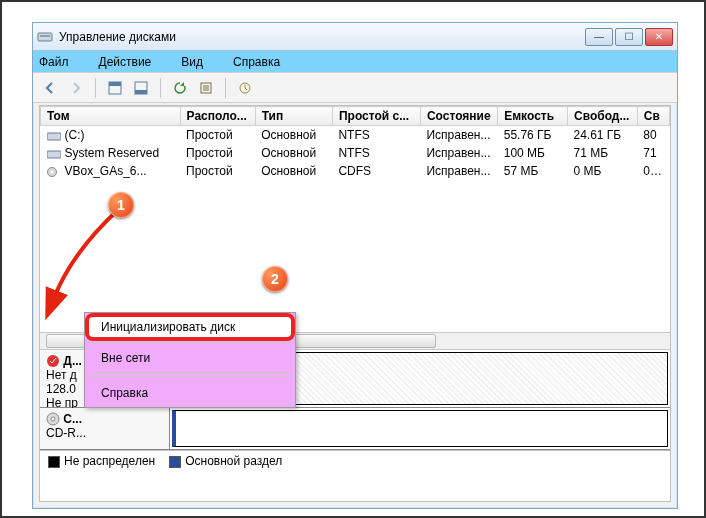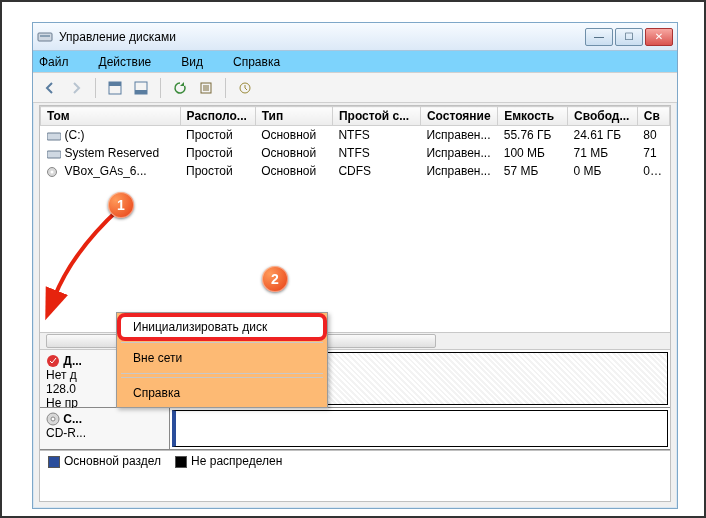--- a/index.html
+++ b/index.html
@@ -47,21 +47,21 @@
 .legend .sw { width:12px; height:12px; display:inline-block; border:1px solid #555; vertical-align:middle; margin-right:4px; }
 .sw.black{background:#000;} .sw.blue{background:#2a4d9b;}
 
 
 .marker { position:absolute; width:26px; height:26px; border-radius:50%; background: radial-gradient(circle at 30% 30%, #ff9a5a, #e63b12); color:#fff; font-weight:bold; display:flex; align-items:center; justify-content:center; font-size:14px; box-shadow:0 1px 3px rgba(0,0,0,.5), inset 0 0 0 1px rgba(255,255,255,.4); z-index:40; }
 #m1{ left:106px; top:190px; }
 #m2{ left:260px; top:264px; }
 svg.arrow { position:absolute; left:0; top:0; pointer-events:none; z-index:35; }
 
 
-.ctx { position:absolute; left:82px; top:310px; width:212px; background:#fdba74; border:1px solid #9a9a9a; box-shadow:2px 2px 4px rgba(0,0,0,.25); z-index:50; padding:2px;margin-left:32px; }
+.ctx { position:absolute; left:82px; top:310px; width:212px; background:#f0abfc; border:1px solid #9a9a9a; box-shadow:2px 2px 4px rgba(0,0,0,.25); z-index:50; padding:2px; }
 .ctx .item { padding:5px 14px; }
 .ctx .sep { height:1px; background:#c8c8c8; margin:3px 2px; }
 .ctx .hi { background:#fff; outline:4px solid #e22; outline-offset:-2px; border-radius:6px; }
 
 </style>
 </head>
 <body>
 
 <div class="window">
 
@@ -224,22 +224,22 @@
           <svg width="14" height="14" style="vertical-align:middle">
               <circle cx="7" cy="7" r="6" fill="#d8d8d8" stroke="#888"></circle>
               <circle cx="7" cy="7" r="2" fill="#fff" stroke="#888"></circle>
             </svg>
           <span class="dname">C...</span><br>
           <span>CD-R...</span>
         </div>
         <div class="disk-body" style="border-left:4px solid #2a4d9b"></div>
       </div>
       <div class="legend">
+        <span><span class="sw black"></span><span>Не распределен</span></span>
         <span><span class="sw blue"></span><span>Основной раздел</span></span>
-        <span><span class="sw black"></span><span>Не распределен</span></span>
       </div>
     </div>
 
   </div>
 </div>
 
 <svg class="arrow" width="706" height="518">
   <defs>
       <marker id="ah" markerWidth="10" markerHeight="10" refX="2" refY="3" orient="auto">
         <path d="M0,0 L0,6 L8,3 z" fill="#e6230e"></path>

